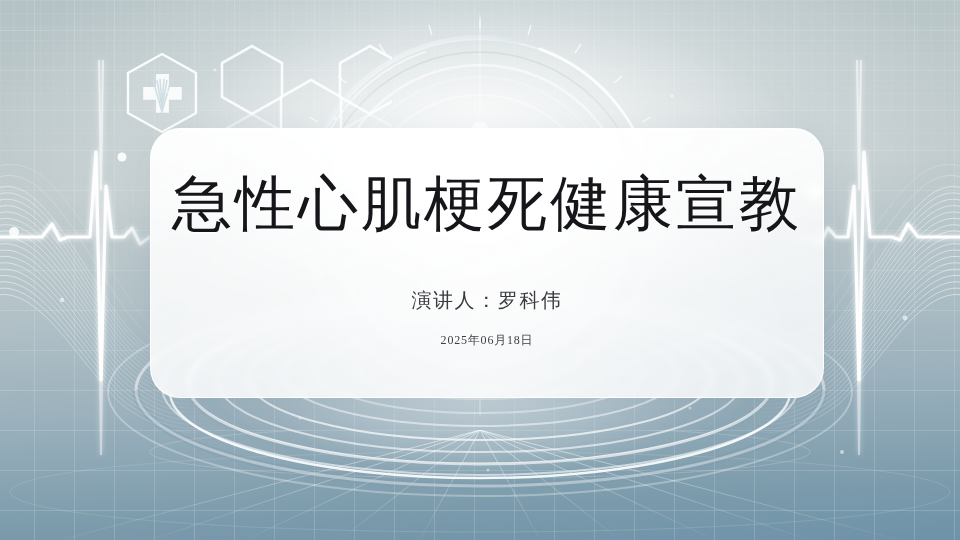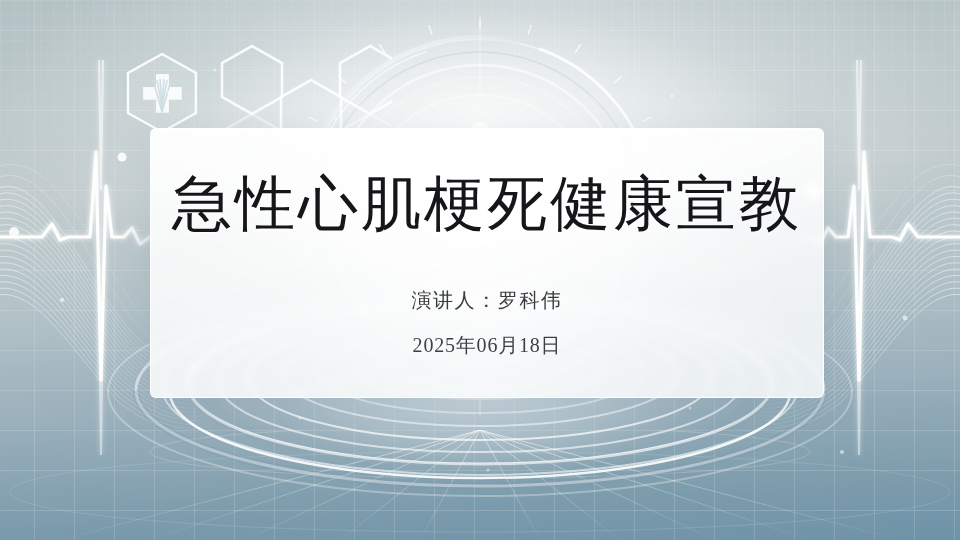--- a/index.html
+++ b/index.html
@@ -69,21 +69,21 @@
 
   .svg-layer { position: absolute; inset: 0; width: 960px; height: 540px; }
 
   
   .card {
     position: absolute;
     left: 150px;
     top: 128px;
     width: 672px;
     height: 268px;
-    border-radius: 6px;
+    border-radius: 30px;
     background: linear-gradient(160deg, rgba(255,255,255,0.90) 0%, rgba(255,255,255,0.84) 40%, rgba(252,253,254,0.80) 100%);
     border: 1px solid rgba(255,255,255,0.92);
     box-shadow:
       0 10px 34px rgba(95,125,145,0.16),
       inset 0 1px 0 rgba(255,255,255,0.9);
     backdrop-filter: blur(3px);
     -webkit-backdrop-filter: blur(3px);
     overflow: hidden;
   }
   .card-sheen {
@@ -123,21 +123,21 @@
     text-align: center;
   }
   .presenter {
     font-size: 20px;
     letter-spacing: 1.6px;
     color: #3b3b3f;
     margin: 18px;
     white-space: nowrap;
   }
   .event-date {
-    font-size: 20px;
+    font-size: 12px;
     letter-spacing: 0.8px;
     color: #3f3f43;
     margin: 9px 0 0 0;
     white-space: nowrap;
   }
 
   
   .deco { position: absolute; pointer-events: none; }
 </style>
 </head>

